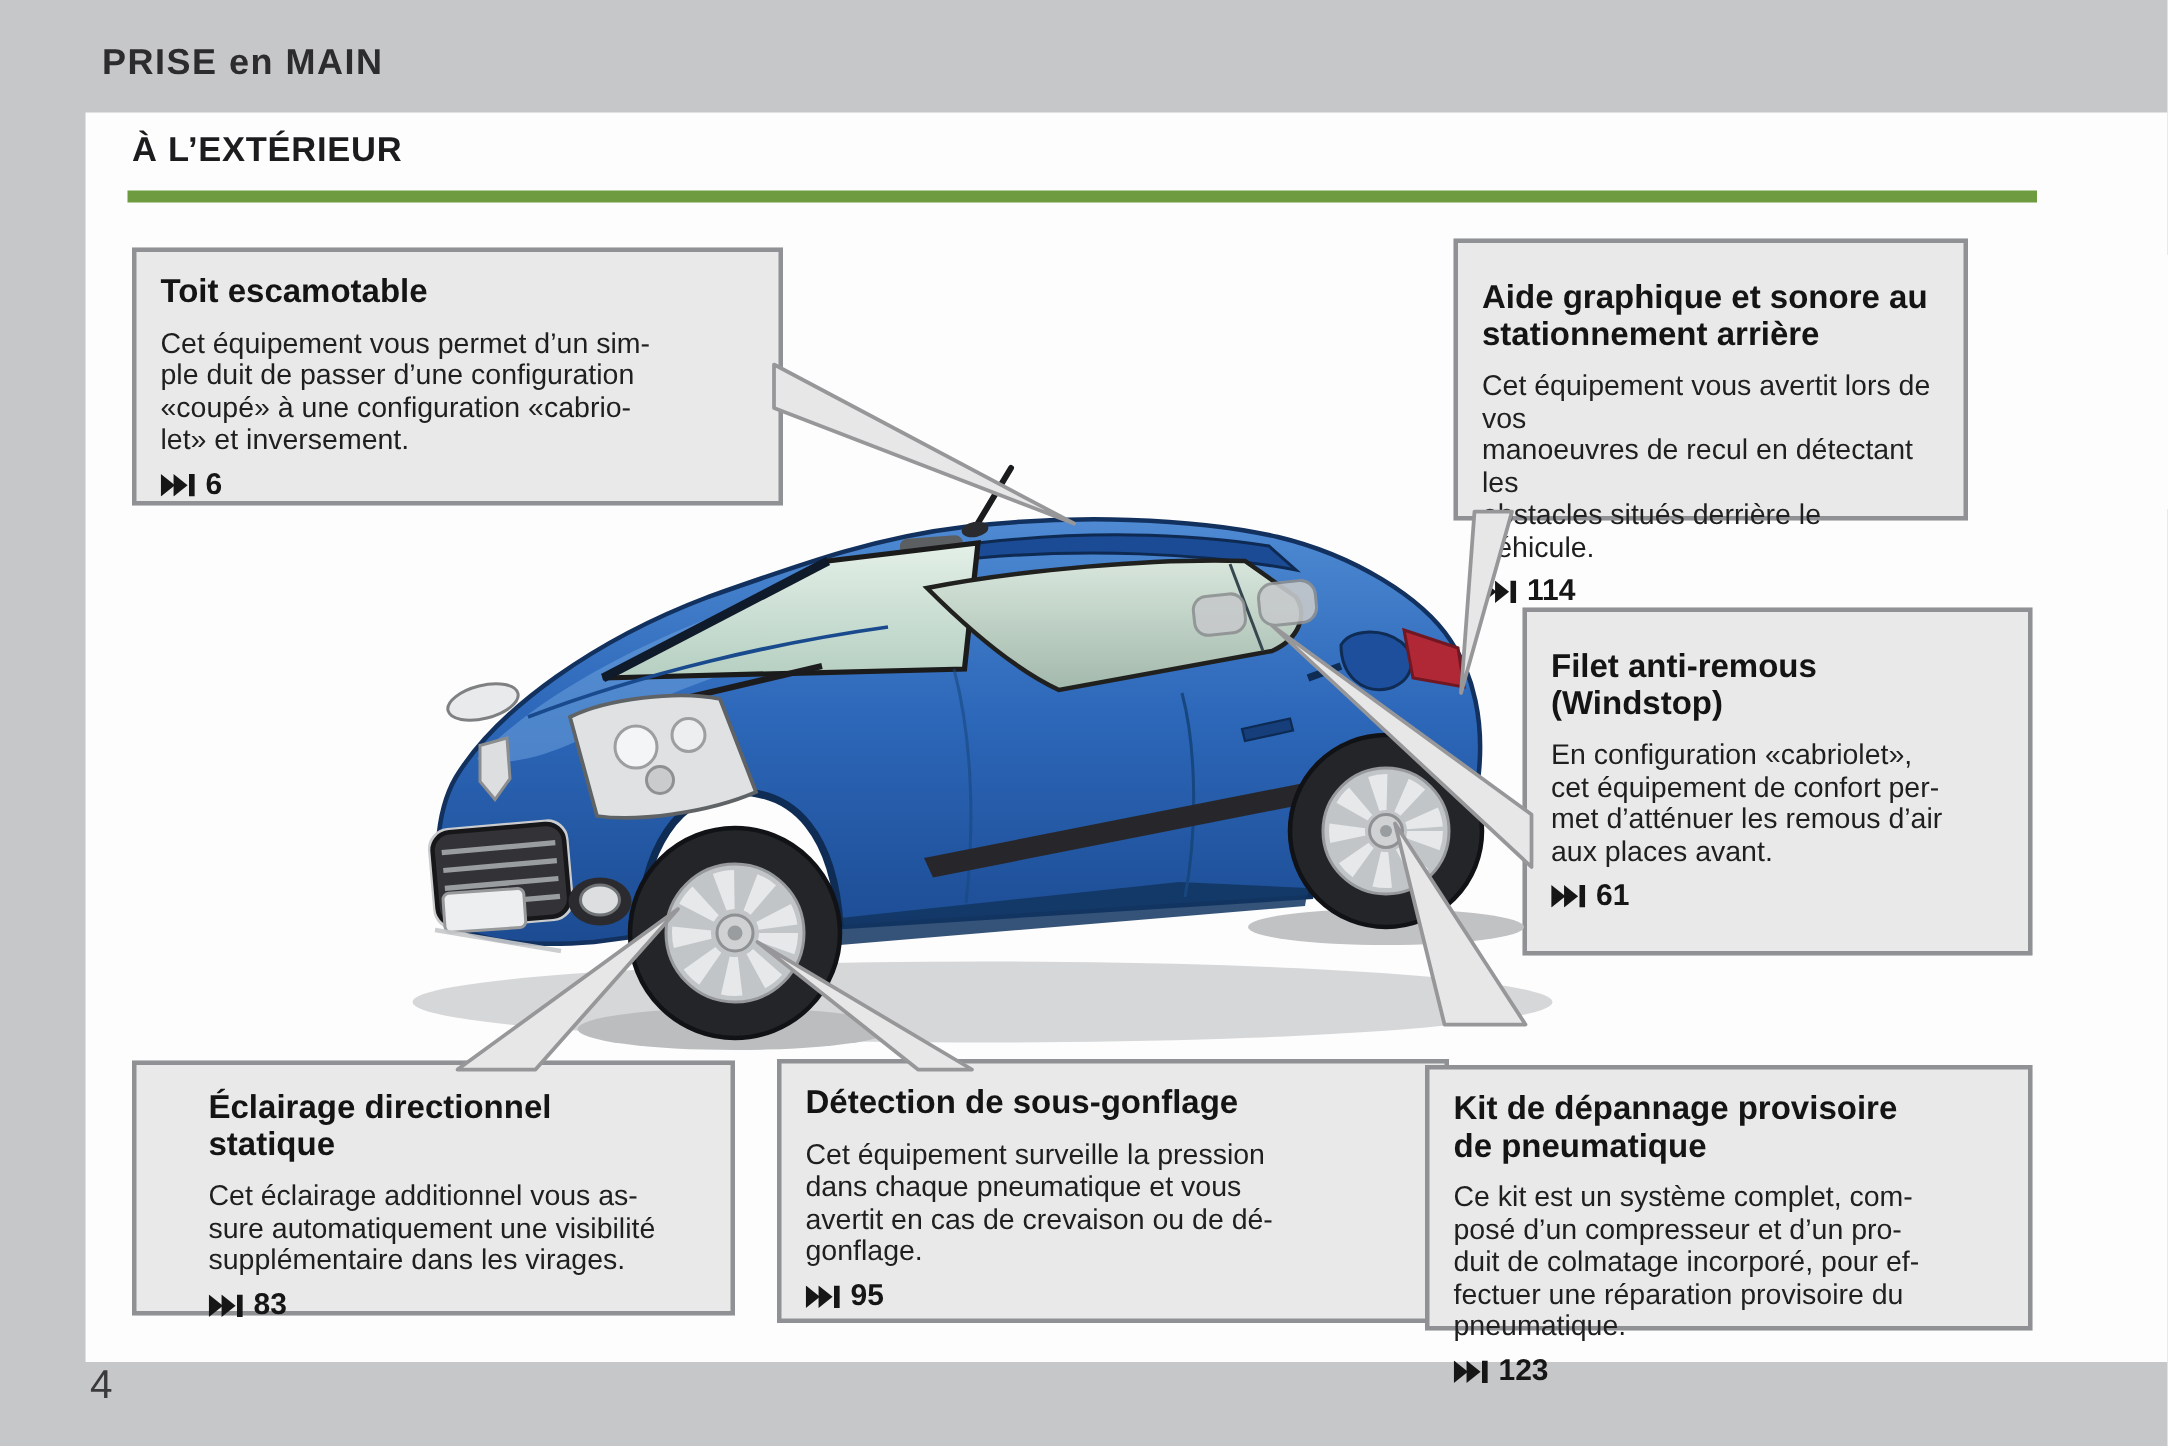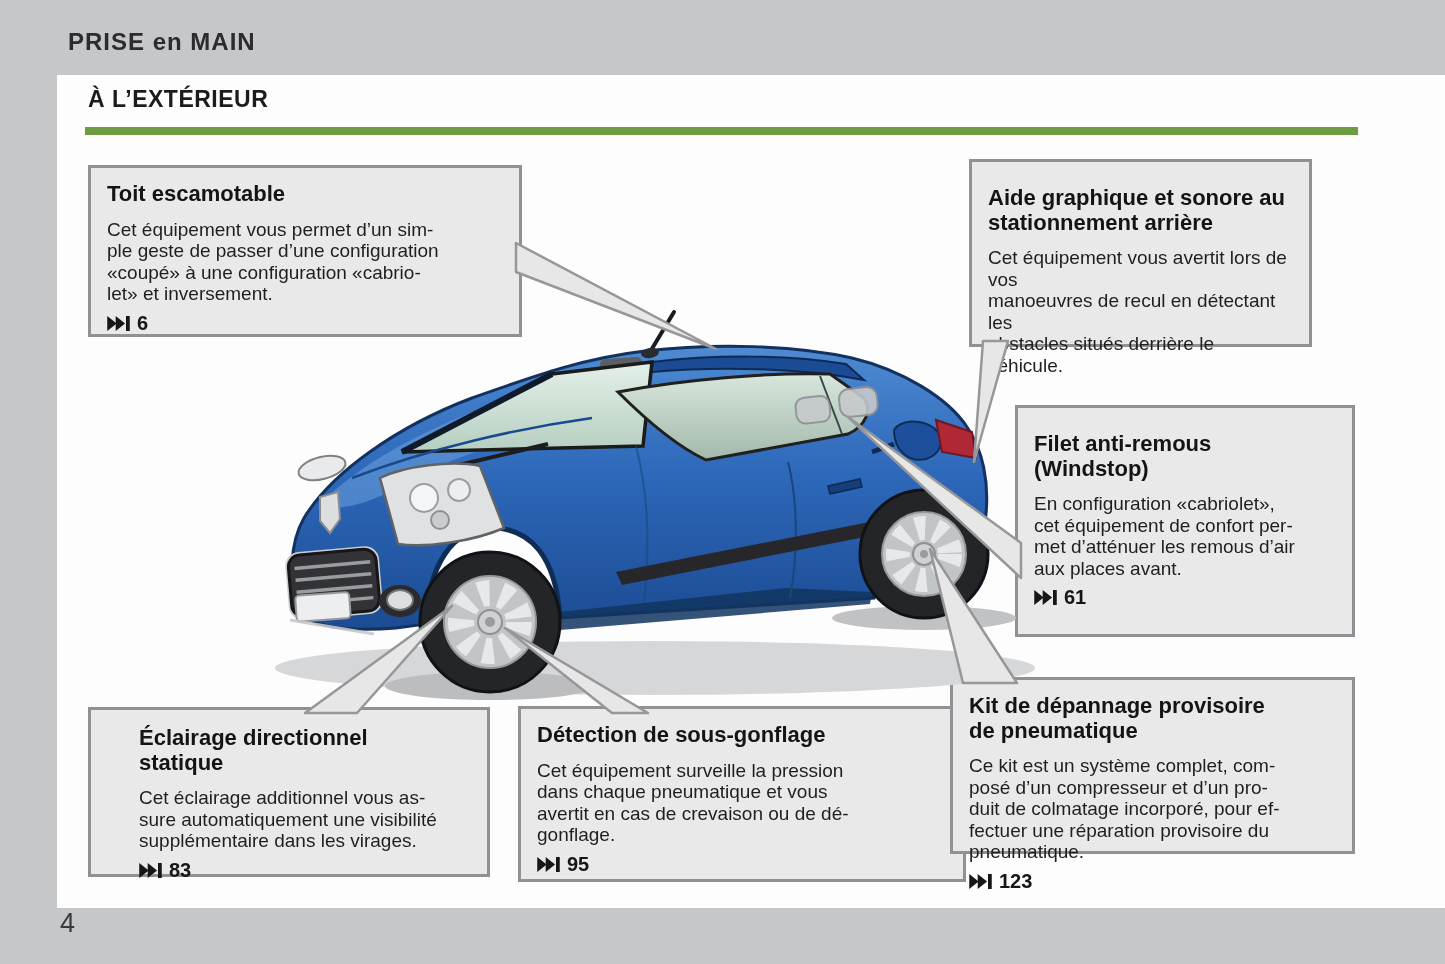--- a/index.html
+++ b/index.html
@@ -61,60 +61,68 @@
     margin-top:7px;display:flex;align-items:center;gap:7px;
   }
   .c-ref svg{width:23px;height:15px;fill:#161616;flex:0 0 auto;}
   .refnum{font-size:20px;font-weight:bold;color:#161616;}
 
   .box-toit      {left:88px;  top:165px; width:434px; height:172px; padding-top:14px;}
   .box-aide      {left:927px; top:159px; width:343px; height:188px; padding-top:24px;margin-left:42px;}
   .box-filet     {left:1015px;top:405px; width:340px; height:232px; padding-top:24px;}
   .box-eclairage {left:88px;  top:707px; width:402px; height:170px; padding-top:16px;padding-left:48px;}
   .box-detection {left:518px; top:706px; width:448px; height:176px; padding-top:14px;}
-  .box-kit       {left:950px; top:677px; width:405px; height:177px; padding-top:14px;}
+  .box-kit       {left:950px; top:710px; width:405px; height:177px; padding-top:14px;}
 
   
   .art{
     position:absolute;inset:0;z-index:4;pointer-events:none;
   }
 </style>
 </head>
 <body>
 
 <div class="page">
 
   <div class="content-panel"></div>
 
   <h1 class="header-title">PRISE en MAIN</h1>
   <h2 class="section-title">À L’EXTÉRIEUR</h2>
   <div class="green-rule"></div>
 
   <section class="callout box-toit">
     <h3 class="c-title">Toit escamotable</h3>
     <p class="c-body">Cet équipement vous permet d’un sim-
-ple geste de passer d’une configuration
+ple duit de passer d’une configuration
 «coupé» à une configuration «cabrio-
 let» et inversement.</p>
     <div class="c-ref">
       <svg viewBox="0 0 24 16" aria-hidden="true">
           <polygon points="0,0 10,8 0,16"></polygon>
           <polygon points="9,0 19,8 9,16"></polygon>
           <rect x="20" y="0" width="4" height="16"></rect>
         </svg>
       <span class="refnum">6</span>
     </div>
   </section>
 
   <section class="callout box-aide">
     <h3 class="c-title">Aide graphique et sonore au
 stationnement arrière</h3>
     <p class="c-body">Cet équipement vous avertit lors de vos
 manoeuvres de recul en détectant les
 obstacles situés derrière le véhicule.</p>
+    <div class="c-ref">
+      <svg viewBox="0 0 24 16" aria-hidden="true">
+          <polygon points="0,0 10,8 0,16"></polygon>
+          <polygon points="9,0 19,8 9,16"></polygon>
+          <rect x="20" y="0" width="4" height="16"></rect>
+        </svg>
+      <span class="refnum">114</span>
+    </div>
   </section>
 
   <section class="callout box-filet">
     <h3 class="c-title">Filet anti-remous
 (Windstop)</h3>
     <p class="c-body">En configuration «cabriolet»,
 cet équipement de confort per-
 met d’atténuer les remous d’air
 aux places avant.</p>
     <div class="c-ref">

